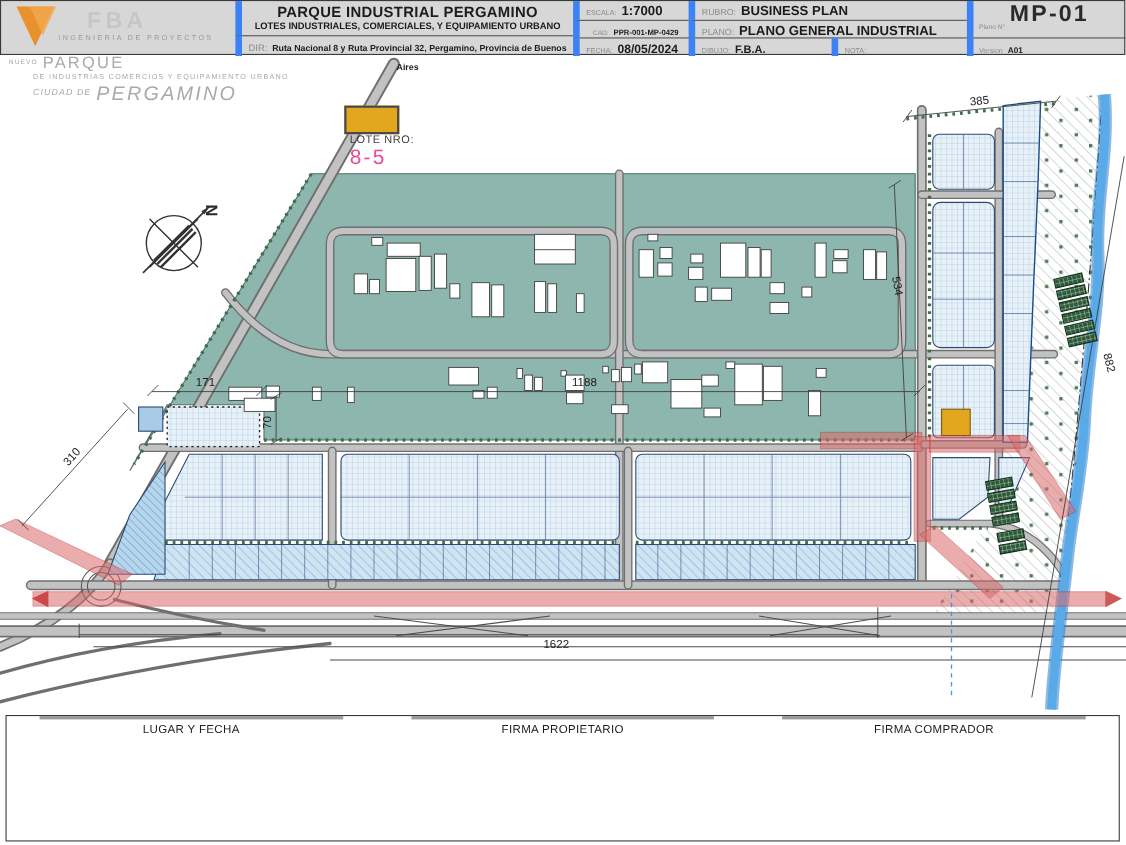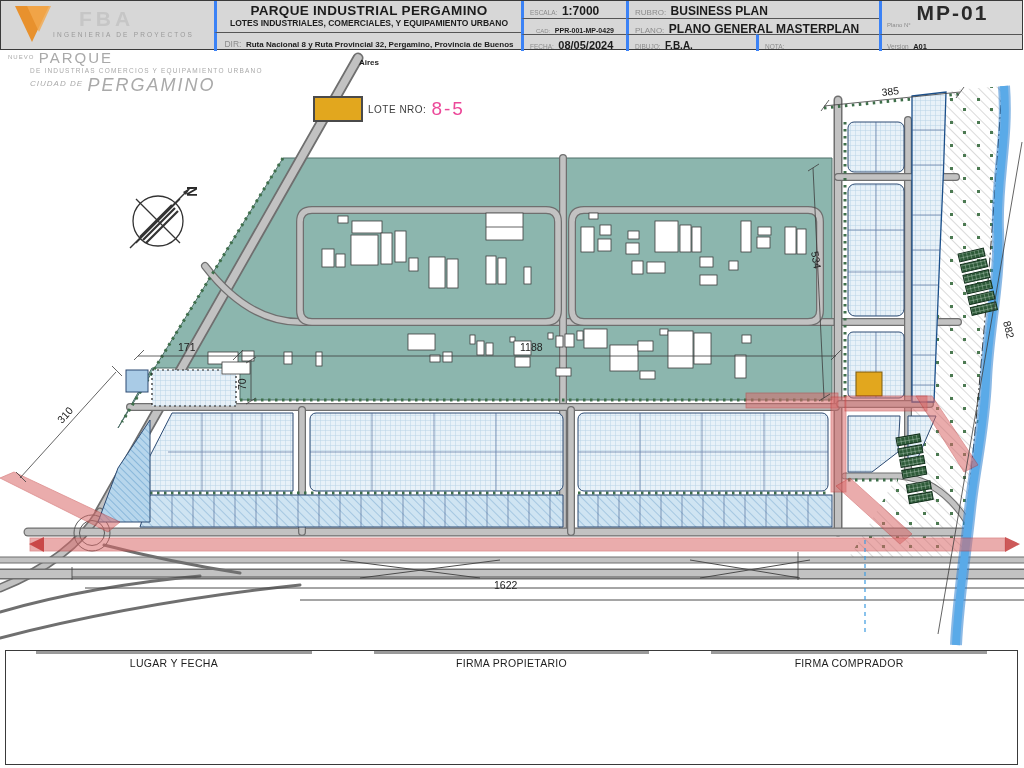--- a/index.html
+++ b/index.html
@@ -1,39 +1,39 @@
 <!DOCTYPE html>
 <html><head>
 <meta charset="utf-8">
 <style>
   html,body{margin:0;padding:0;background:#fff;font-family:"Liberation Sans",sans-serif;}
   #page{position:relative;width:1024px;height:768px;background:#fff;overflow:hidden;}
 
   
   #titleblock{position:absolute;left:0;top:0;width:1023px;height:50px;background:#d7d7d7;border:1.5px solid #3a3a3a;box-sizing:border-box;}
-  .tb-cell{position:absolute;box-sizing:border-box;border-left:3px solid #3b82f6;}
+  .tb-cell{position:absolute;box-sizing:border-box;border-left:6px solid #3b82f6;}
   .tb-row{border-top:1px solid #555;}
   .lbl{color:#8b8b8b;font-weight:400;}
   .val{color:#1c1c1c;font-weight:700;}
   #logo-tri{position:absolute;left:14px;top:5px;width:0;height:0;border-left:17px solid transparent;border-right:17px solid transparent;border-top:36px solid #e8912d;}
   #logo-tri2{position:absolute;left:26px;top:5px;width:0;height:0;border-left:12px solid transparent;border-right:12px solid transparent;border-top:26px solid #f2a94e;opacity:.8;}
   #logo-ghost{position:absolute;left:78px;top:6px;font-size:21px;font-weight:700;color:#c6c6c6;letter-spacing:4px;}
   #logo-tagline{position:absolute;left:52px;top:30px;font-size:6.5px;color:#9a9a9a;letter-spacing:2.2px;}
 
   
   #subhead{position:absolute;left:8px;top:50px;color:#a9a9a9;line-height:1;}
   #subhead .s1{font-size:6px;letter-spacing:1px;vertical-align:4px;}
   #subhead .b1{font-size:15px;letter-spacing:2px;}
   #subhead .l2{font-size:6.5px;letter-spacing:1.2px;margin:2px 0 1px 22px;}
   #subhead .l3{margin-left:22px;font-style:italic;}
   #subhead .s3{font-size:8px;letter-spacing:1px;vertical-align:5px;}
   #subhead .b3{font-size:18px;letter-spacing:2px;}
 
   
-  #legend{position:absolute;left:313px;top:96px;display:flex;align-items:center;}
+  #legend{position:absolute;left:313px;top:96px;display:flex;flex-direction:column;}
   #legend .sw{width:46px;height:22px;border:2px solid #4a4a4a;}
   #legend .lt{font-size:10px;color:#3c3c3c;margin-left:5px;letter-spacing:.5px;}
   #legend .lv{font-size:19px;color:#ec4899;margin-left:5px;letter-spacing:2px;}
 
   
   #plan{position:absolute;left:0;top:0;width:1024px;height:768px;}
   .rdc{fill:none;stroke:#6f6f6f;stroke-linecap:round;}
   .rds{fill:none;stroke:#c2c2c2;stroke-linecap:round;}
   .thin{fill:none;stroke:#4d4d4d;stroke-width:1;}
   .trees{fill:none;stroke:#3e6f4a;stroke-width:3;stroke-dasharray:2.5 4.5;}
@@ -347,21 +347,21 @@
     <span class="lbl" style="font-size:6.5px;margin-left:6px;">FECHA:</span>
     <span class="val" style="font-size:11px;">08/05/2024</span>
   </div>
 
   <div class="tb-cell" style="left:625px;top:0;width:253px;height:17px;">
     <span class="lbl" style="font-size:8px;margin-left:6px;">RUBRO:</span>
     <span class="val" style="font-size:12px;">BUSINESS PLAN</span>
   </div>
   <div class="tb-cell tb-row" style="left:625px;top:17px;width:253px;height:16px;">
     <span class="lbl" style="font-size:8px;margin-left:6px;">PLANO:</span>
-    <span class="val" style="font-size:12px;">PLANO GENERAL MASTERPLAN</span>
+    <span class="val" style="font-size:12px;">PLANO GENERAL INDUSTRIAL</span>
   </div>
   <div class="tb-cell tb-row" style="left:625px;top:33px;width:130px;height:17px;">
     <span class="lbl" style="font-size:6.5px;margin-left:6px;">DIBUJO:</span>
     <span class="val" style="font-size:10px;">F.B.A.</span>
   </div>
   <div class="tb-cell tb-row" style="left:755px;top:33px;width:123px;height:17px;">
     <span class="lbl" style="font-size:6.5px;margin-left:6px;">NOTA:</span>
   </div>
 
   <div class="tb-cell" style="left:878px;top:0;width:144px;height:33px;">

